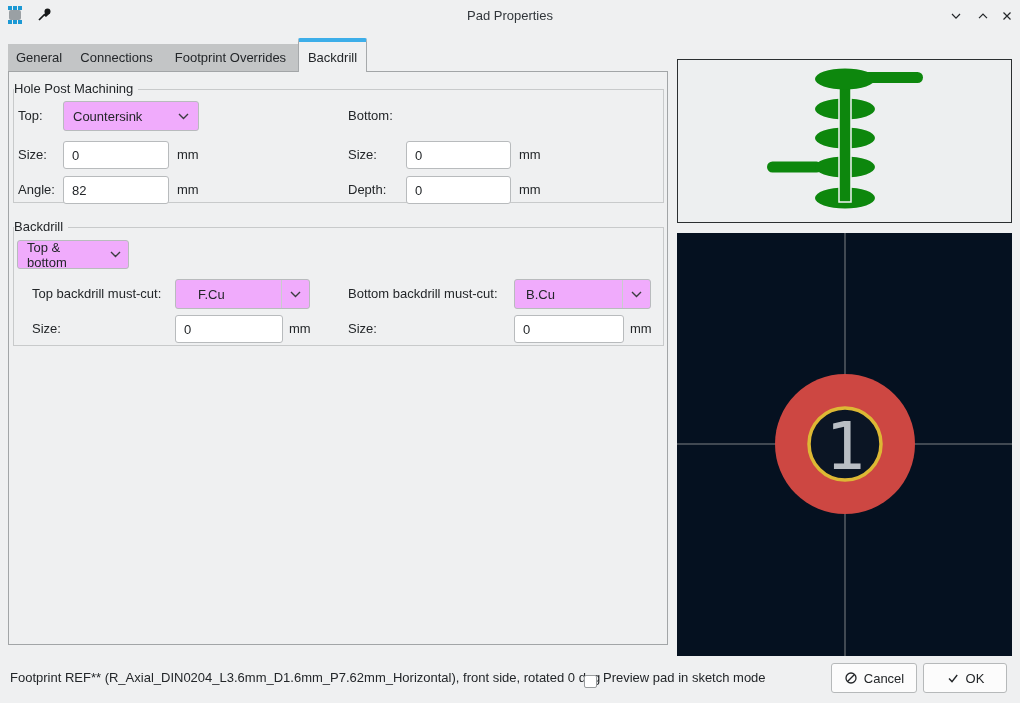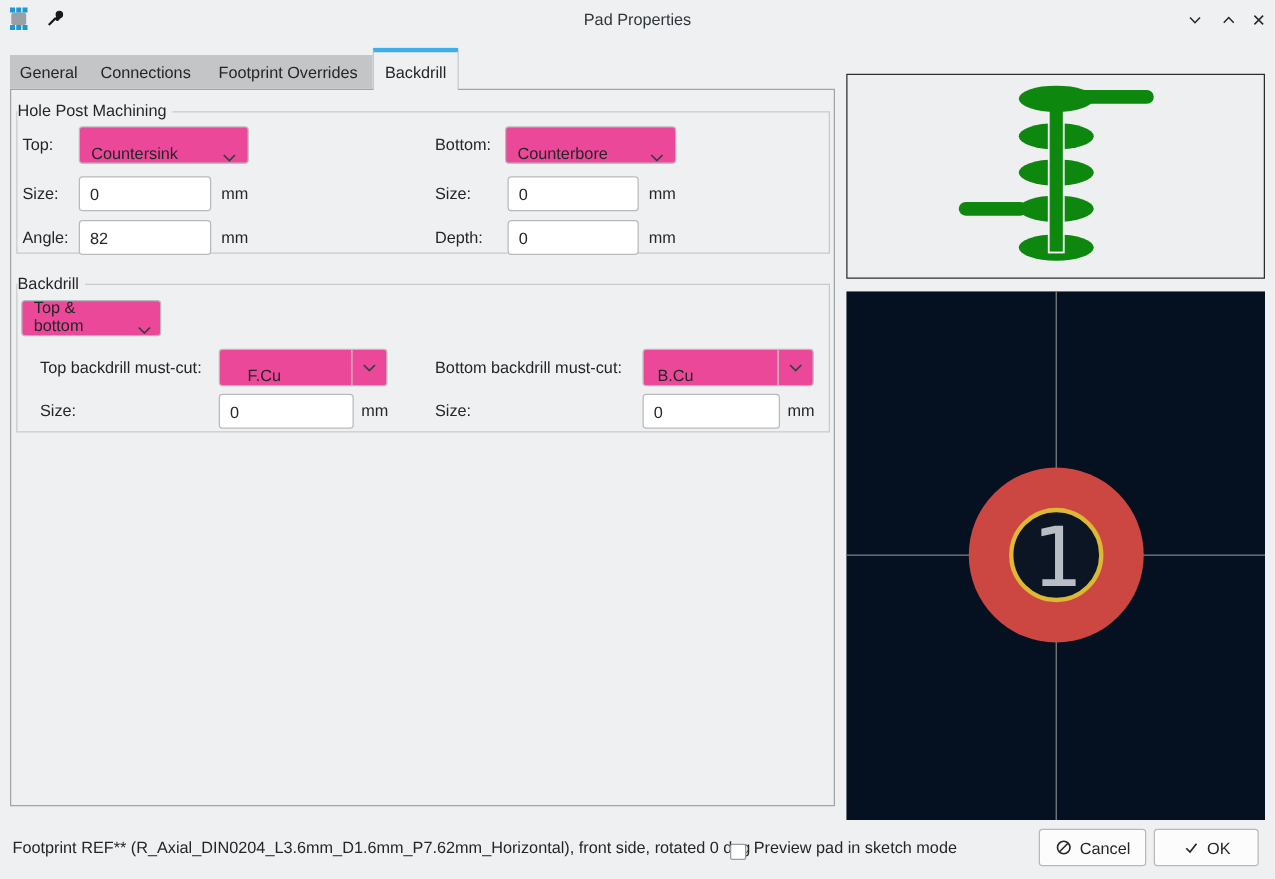--- a/index.html
+++ b/index.html
@@ -33,21 +33,21 @@
   .flabel { position:absolute; height:16px; line-height:16px; white-space:nowrap; }
   .unit { position:absolute; height:16px; line-height:16px; }
 
   .txt {
     position:absolute; height:28px; border:1px solid #b8bbbd; border-radius:3px;
     background:#ffffff; font-family:"Liberation Sans",sans-serif; font-size:13px;
     color:#232629; padding:0 8px; outline:none;
   }
   .combo {
     position:absolute; height:30px; border:1px solid #b8bbbd; border-radius:3px;
-    background:#ec4899; display:flex; align-items:flex-end; padding-left:9px; cursor:default;
+    background:#f0abfc; display:flex; align-items:center; padding-left:9px; cursor:default;
   }
   .combo .cv { flex:1 1 auto; }
   .combo .chev { flex:0 0 auto; padding:0 9px; display:flex; align-items:center; }
   .combo .chev-btn { flex:0 0 28px; align-self:stretch; border-left:1px solid #c9cccd; display:flex; align-items:center; justify-content:center; }
 
   
   .preview-top { position:absolute; left:677px; top:59px; width:335px; height:164px; background:#edeff0; border:1px solid #2b2f31; }
   .preview-bottom { position:absolute; left:677px; top:233px; width:335px; height:423px; }
 
   
@@ -112,28 +112,20 @@
     <div class="combo" style="left:49px;top:11px;width:136px">
       <span class="cv">Countersink</span>
       <span class="chev">
         <svg width="11" height="7">
             <path d="M1 1 L5.5 5.5 L10 1" stroke="#3a3d3f" stroke-width="1.4" fill="none"></path>
           </svg>
       </span>
     </div>
 
     <span class="flabel" style="left:334px;top:18px">Bottom:</span>
-    <div class="combo" style="left:390px;top:11px;width:137px">
-      <span class="cv">Counterbore</span>
-      <span class="chev">
-        <svg width="11" height="7">
-            <path d="M1 1 L5.5 5.5 L10 1" stroke="#3a3d3f" stroke-width="1.4" fill="none"></path>
-          </svg>
-      </span>
-    </div>
 
     <span class="flabel" style="left:4px;top:57px">Size:</span>
     <input class="txt" style="left: 49px; top: 51px; width: 106px;" value="0">
     <span class="unit" style="left:163px;top:57px">mm</span>
 
     <span class="flabel" style="left:334px;top:57px">Size:</span>
     <input class="txt" style="left: 392px; top: 51px; width: 105px;" value="0">
     <span class="unit" style="left:505px;top:57px">mm</span>
 
     <span class="flabel" style="left:4px;top:92px">Angle:</span>

